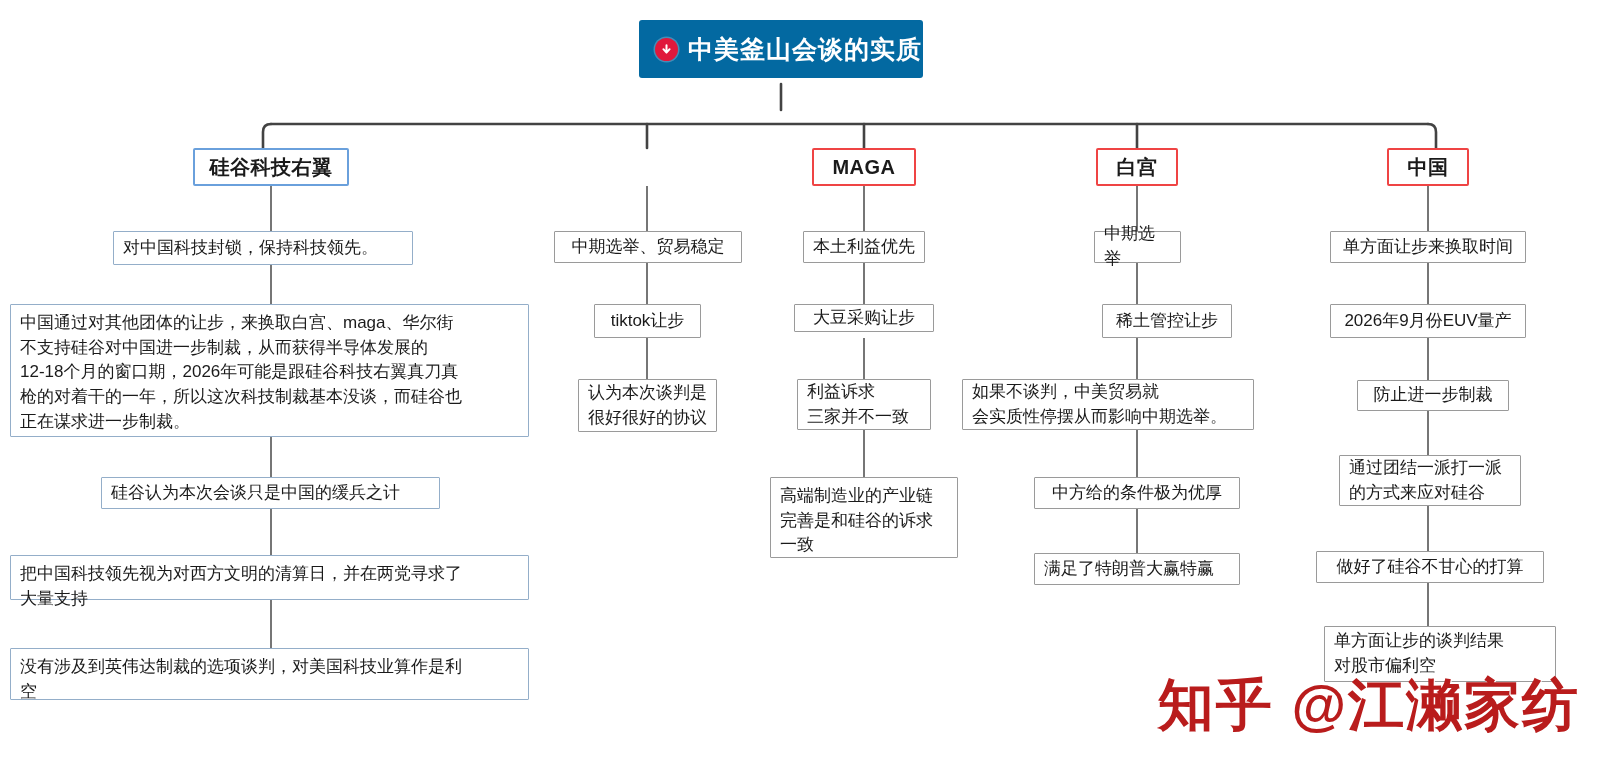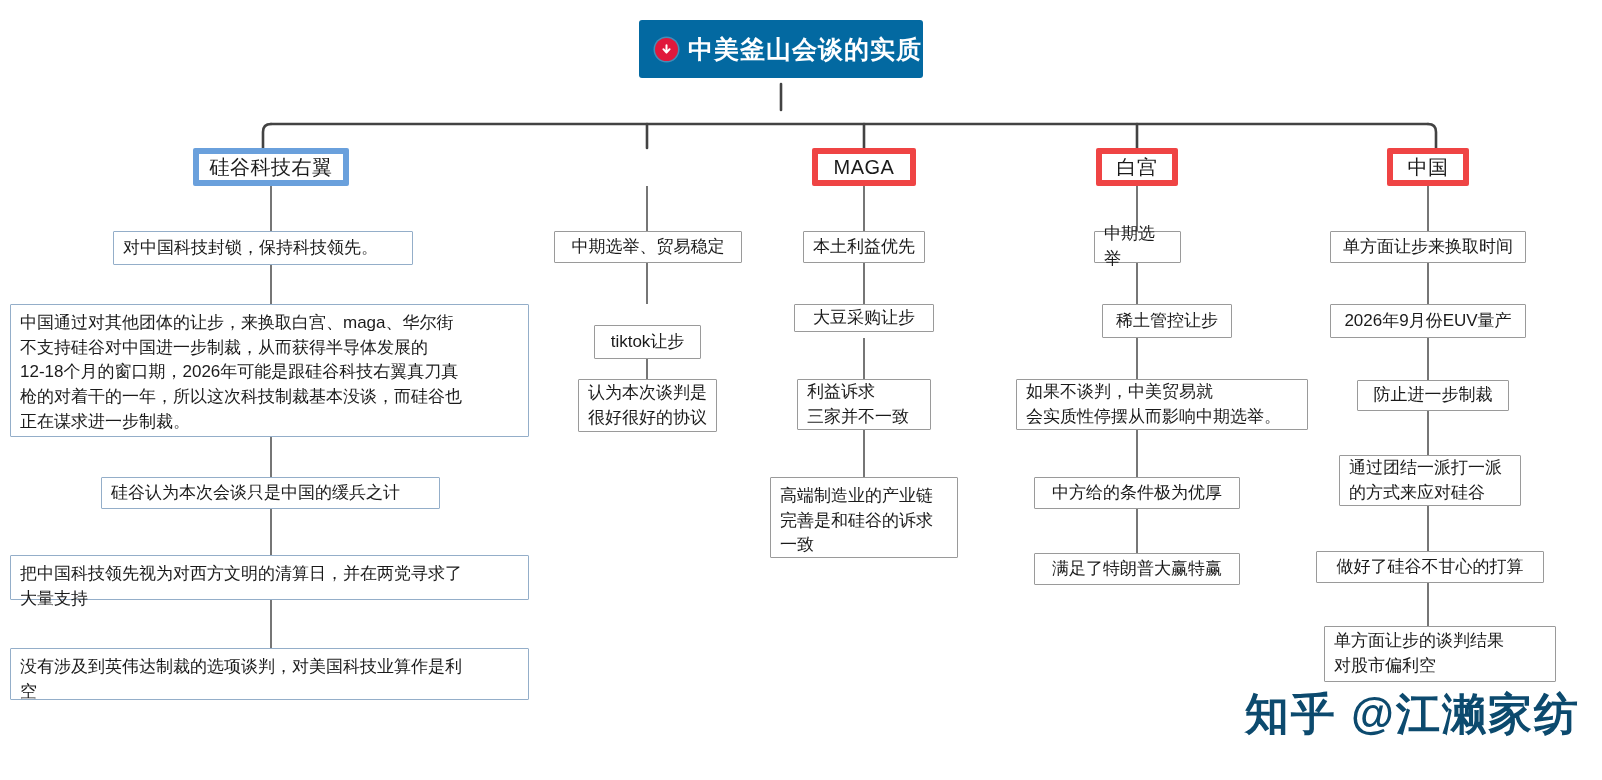--- a/index.html
+++ b/index.html
@@ -60,23 +60,23 @@
     flex: 0 0 auto;
     display: flex;
     align-items: center;
     justify-content: center;
     box-shadow: 0 0 0 1.5px rgba(255,255,255,.25);
   }
   .root-icon svg { display: block; }
 
   
   .node.branch {
-    border: 6px solid #ef4444;
+    border: 2px solid #ef4444;
     border-radius: 2px;
-    font-weight: normal;
+    font-weight: bold;
     font-size: 20px;
     justify-content: center;
     letter-spacing: .5px;
   }
   .node.branch.selected {
     border-color: #6aa0dc;
   }
 
   
   .node.leaf {
@@ -94,23 +94,23 @@
   .node.leaf.top {
     align-items: flex-start;
     padding-top: 6px;
   }
 
   
   #watermark {
     position: absolute;
     right: 22px;
     bottom: 36px;
-    font-size: 44px;
+    font-size: 56px;
     font-weight: bold;
-    color: #0c4a6e;
+    color: #b91c1c;
     letter-spacing: 2px;
     white-space: nowrap;
     user-select: none;
     text-shadow: 1px 1px 0 #ffffff;
   }
 </style>
 </head>
 <body>
 
 <div id="canvas">
@@ -209,21 +209,21 @@
 
   <div class="node leaf blueish top" style="left:10px; top:648px; width:519px; height:52px;">
     <span>没有涉及到英伟达制裁的选项谈判，对美国科技业算作是利
 空</span>
   </div>
 
   <div class="node leaf" style="left:554px; top:231px; width:188px; height:32px; justify-content:center;">
     <span>中期选举、贸易稳定</span>
   </div>
 
-  <div class="node leaf" style="left:594px; top:304px; width:107px; height:34px; justify-content:center;margin-top:21px;">
+  <div class="node leaf" style="left:594px; top:304px; width:107px; height:34px; justify-content:center;">
     <span>tiktok让步</span>
   </div>
 
   <div class="node leaf" style="left:578px; top:379px; width:139px; height:53px;">
     <span>认为本次谈判是
 很好很好的协议</span>
   </div>
 
   <div class="node leaf" style="left:803px; top:231px; width:122px; height:32px; justify-content:center;">
     <span>本土利益优先</span>
@@ -245,30 +245,30 @@
   </div>
 
   <div class="node leaf" style="left:1094px; top:231px; width:87px; height:32px; justify-content:center;">
     <span>中期选举</span>
   </div>
 
   <div class="node leaf" style="left:1073px; top:304px; width:130px; height:34px; justify-content:center;margin-left:29px;">
     <span>稀土管控让步</span>
   </div>
 
-  <div class="node leaf" style="left:1016px; top:379px; width:292px; height:51px;">
+  <div class="node leaf" style="left:962px; top:379px; width:292px; height:51px;">
     <span>如果不谈判，中美贸易就
 会实质性停摆从而影响中期选举。</span>
   </div>
 
   <div class="node leaf" style="left:1034px; top:477px; width:206px; height:32px; justify-content:center;">
     <span>中方给的条件极为优厚</span>
   </div>
 
-  <div class="node leaf" style="left:1034px; top:553px; width:206px; height:32px; justify-content:center;">
+  <div class="node leaf" style="left:1034px; top:553px; width:206px; height:32px; justify-content:flex-start;">
     <span>满足了特朗普大赢特赢</span>
   </div>
 
   <div class="node leaf" style="left:1330px; top:231px; width:196px; height:32px; justify-content:center;">
     <span>单方面让步来换取时间</span>
   </div>
 
   <div class="node leaf" style="left:1330px; top:304px; width:196px; height:34px; justify-content:center;">
     <span>2026年9月份EUV量产</span>
   </div>

